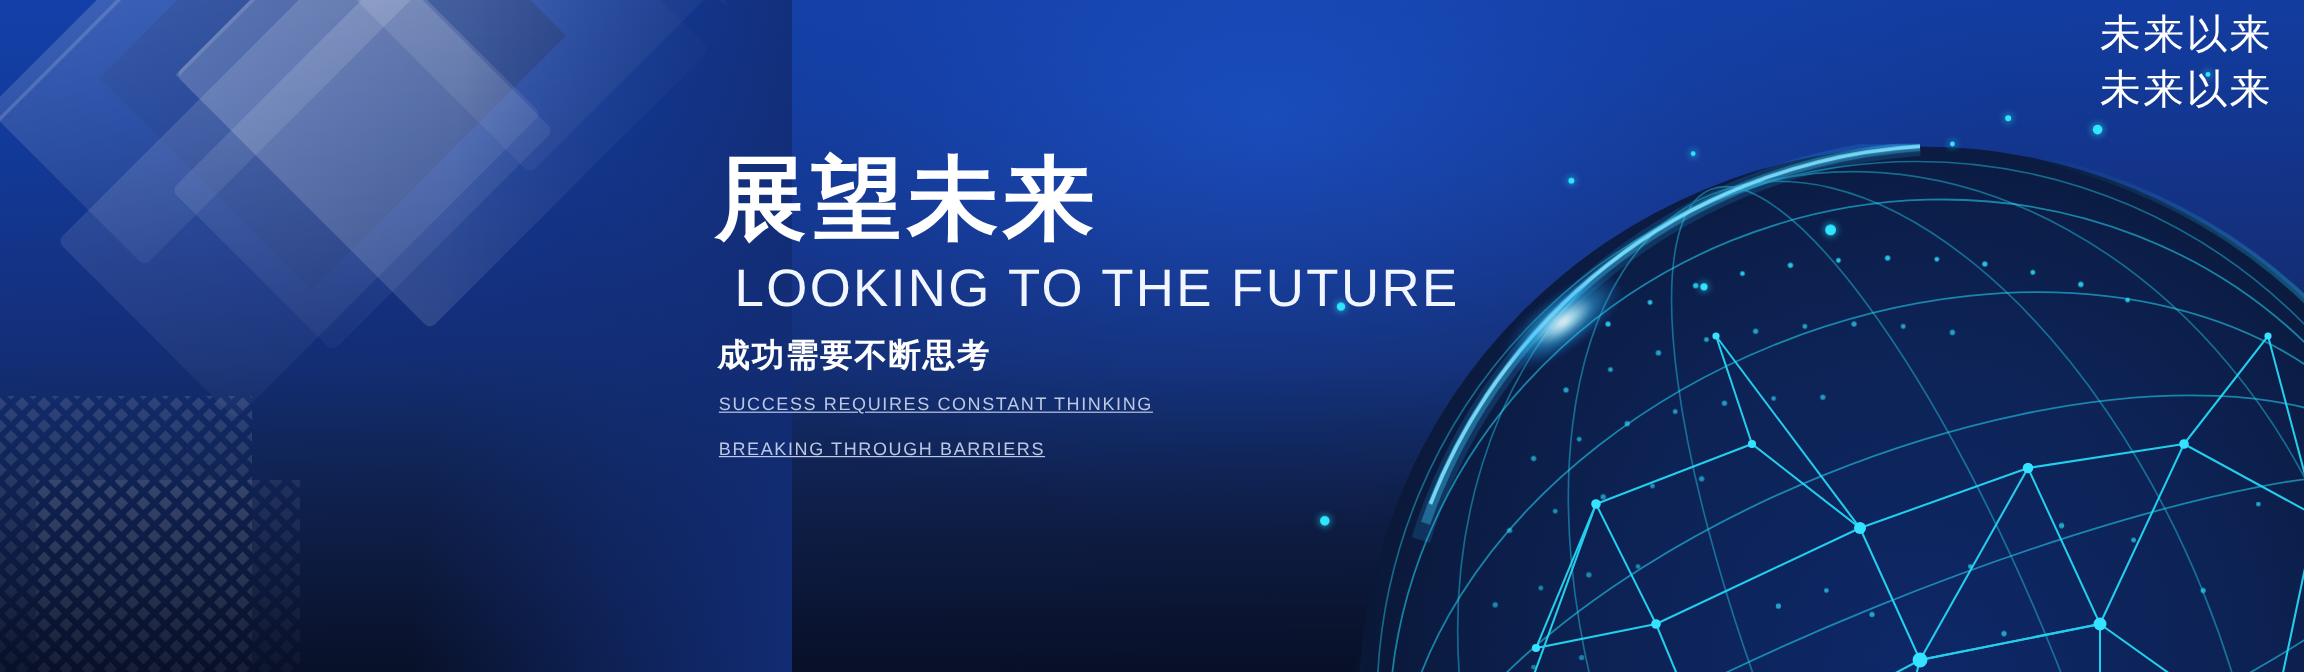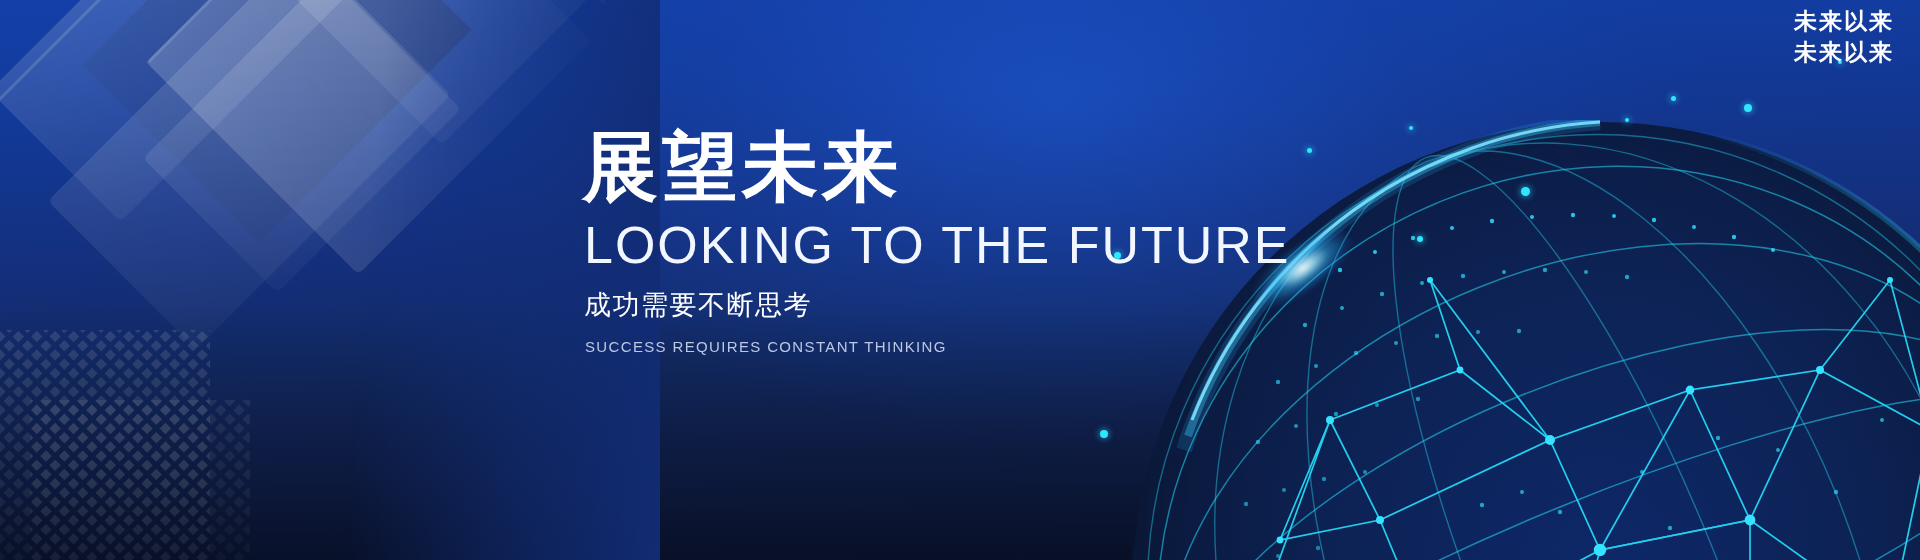--- a/index.html
+++ b/index.html
@@ -67,72 +67,73 @@
     width: 110px;
     height: 44px;
     background: radial-gradient(ellipse at 50% 50%, rgba(255,255,255,0.98) 0%, rgba(170,235,255,0.85) 16%, rgba(50,190,255,0.48) 38%, rgba(30,150,240,0.16) 62%, rgba(0,0,0,0) 80%);
     transform: rotate(-36deg);
     filter: blur(2px);
   }
 
   
   .text-block {
     position: absolute;
-    left: 582px;
+    left: 596px;
     top: 128px;
     z-index: 10;
   }
   .title-cn {
     font-size: 76px;
     font-weight: bold;
     color: #ffffff;
     letter-spacing: 4px;
     line-height: 1.02;
     margin: 0;
     white-space: nowrap;
   }
   .title-en {
-    font-size: 52px;
+    font-size: 44px;
     font-weight: 300;
     color: #f2f6ff;
     letter-spacing: 2.0px;
     line-height: 1.12;
-    margin: 10px 0 0 2px;
+    margin: 10px 0 0 16px;
     white-space: nowrap;
   }
   .sub-cn {
     font-size: 27px;
-    font-weight: 400;
+    font-weight: 700;
     color: #ffffff;
     letter-spacing: 1.5px;
     line-height: 1.32;
     margin: 14px 0 0 2px;
     white-space: nowrap;
   }
   .sub-en {
     font-size: 15px;
     font-weight: 400;
     color: #bcc8e4;
     letter-spacing: 1.35px;
     line-height: 1.62;
     margin: 12px 0 0 3px;
     white-space: nowrap;
+    text-decoration: underline;
   }
 
   
   .corner-slogan {
     position: absolute;
     right: 26px;
     top: 6px;
     text-align: right;
     z-index: 11;
   }
   .corner-slogan div {
-    font-size: 23px;
-    font-weight: 700;
+    font-size: 34px;
+    font-weight: 400;
     color: #ffffff;
     letter-spacing: 2px;
     line-height: 1.36;
     white-space: nowrap;
     margin-left: 40px;
   }
 
   .spark {
     position: absolute;
     border-radius: 50%;
@@ -434,20 +435,21 @@
   <div class="spark" style="left:1744px; top:104px; width:8px; height:8px;"></div>
   <div class="spark" style="left:1838px; top:60px; width:4px; height:4px;"></div>
   <div class="spark" style="left:1100px; top:430px; width:8px; height:8px;"></div>
   <div class="spark" style="left:1625px; top:118px; width:4px; height:4px;"></div>
 
   <div class="text-block">
     <h1 class="title-cn">展望未来</h1>
     <div class="title-en">LOOKING TO THE FUTURE</div>
     <div class="sub-cn">成功需要不断思考</div>
     <div class="sub-en">SUCCESS REQUIRES CONSTANT THINKING</div>
+    <div class="sub-en">BREAKING THROUGH BARRIERS</div>
   </div>
 
   <div class="corner-slogan">
     <div>未来以来</div>
     <div>未来以来</div>
   </div>
 
 </div>
 
 </body></html>

